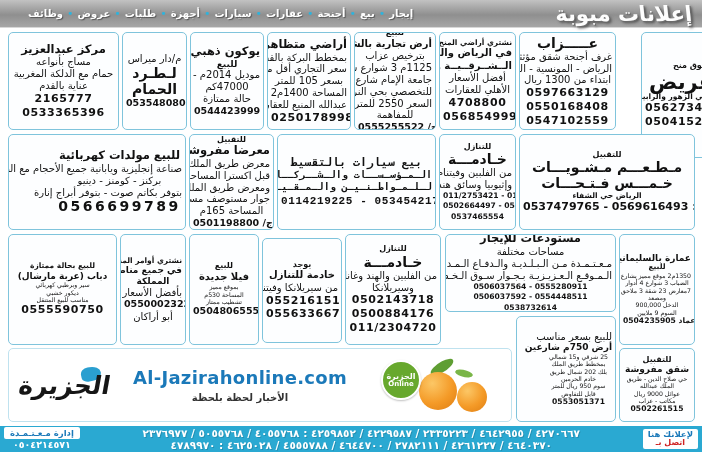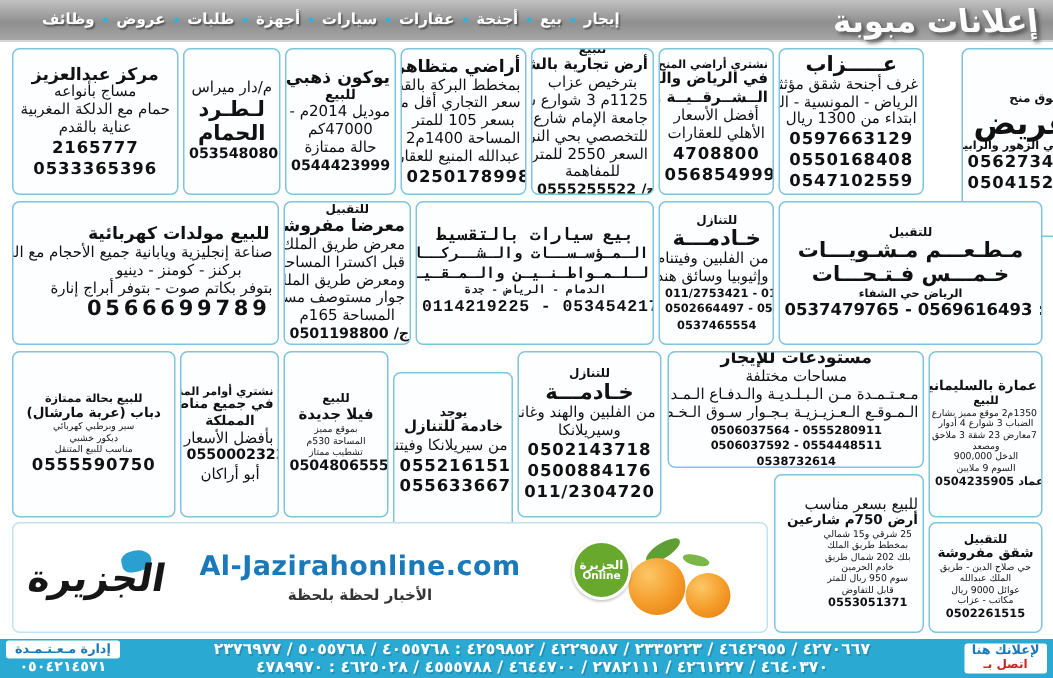--- a/index.html
+++ b/index.html
@@ -44,21 +44,21 @@
   #ad7{left:8px;top:32px;width:111px;height:98px;}
   #ad8{left:519px;top:134px;width:176px;height:96px;}
   #ad9{left:439px;top:134px;width:77px;height:96px;}
   #ad10{left:277px;top:134px;width:159px;height:96px;font-family:Liberation Mono, monospace;}
   #ad11{left:189px;top:134px;width:85px;height:96px;}
   #ad12{left:8px;top:134px;width:178px;height:96px;padding-left:48px;}
   #ad13{left:619px;top:234px;width:76px;height:111px;}
   #ad14{left:445px;top:234px;width:171px;height:78px;}
   #ad15{left:516px;top:316px;width:100px;height:106px;padding-left:28px;}
   #ad16{left:345px;top:234px;width:96px;height:111px;}
-  #ad17{left:262px;top:248px;width:80px;height:105px;}
+  #ad17{left:262px;top:238px;width:80px;height:105px;}
   #ad18{left:189px;top:234px;width:70px;height:111px;}
   #ad19{left:120px;top:234px;width:66px;height:111px;}
   #ad20{left:8px;top:234px;width:109px;height:111px;}
   #ad21{left:619px;top:348px;width:76px;height:74px;}
   
   #banner{position:absolute;left:8px;top:348px;width:504px;height:74px;background:#fff;
           border:1.5px solid #bfe2ef;border-radius:5px;display:flex;align-items:center;
           justify-content:space-between;box-sizing:border-box;padding:4px 10px;}
   .jlogo{position:relative;width:90px;text-align:center;}
   .jlogo-txt{font-size:25px;font-weight:bold;color:#161616;transform:skewX(-10deg);display:inline-block;}
@@ -200,21 +200,20 @@
       <div class="ln xs">من الفلبين وفيتنام وسيريلانكا</div>
       <div class="ln xs">وإثيوبيا وسائق هندي</div>
       <div class="ln ph-sm">011/2753421 - 011/2971160</div>
       <div class="ln ph-sm">0502664497 - 0508733677</div>
       <div class="ln ph-sm">0537465554</div>
     </div>
   <div class="ad" id="ad10">
       <div class="ln t-md">بيع سيارات بالتقسيط</div>
       <div class="ln t-sm">الـمـؤسـســات والـشــركــات</div>
       <div class="ln t-sm">لـلـمـواطـنـيـن والـمـقـيـمـيـن</div>
-      <div class="ln sm-b">الدمام - الرياض - جدة</div>
       <div class="ln ph">0114219225 - 0534542175</div>
     </div>
   <div class="ad" id="ad11">
       <div class="ln lbl">للتقبيل</div>
       <div class="ln t-md">معرضا مفروشات</div>
       <div class="ln xs">معرض طريق الملك عبدالعزيز</div>
       <div class="ln xs">قبل اكسترا المساحة 200م</div>
       <div class="ln xs">ومعرض طريق الملك عبدالله</div>
       <div class="ln xs">جوار مستوصف مساعد الزقل</div>
       <div class="ln xs">المساحة 165م</div>

